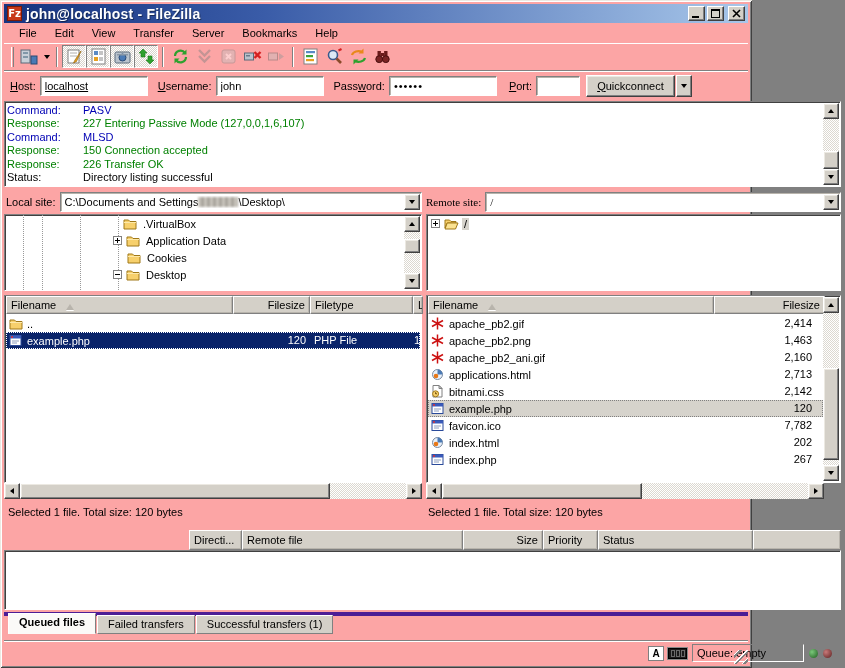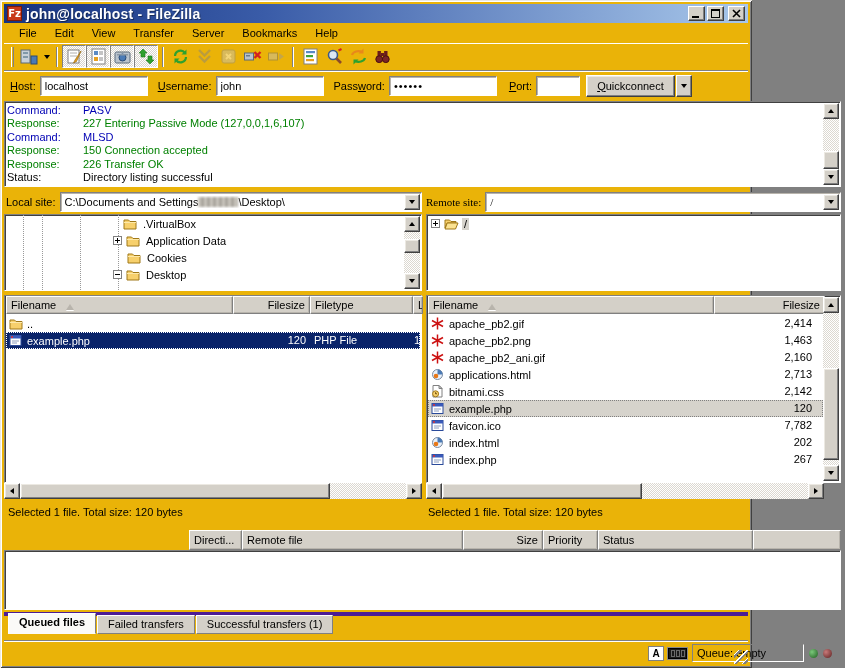--- a/index.html
+++ b/index.html
@@ -1,19 +1,19 @@
 <!DOCTYPE html>
 <html><head>
 <meta charset="utf-8">
 <style>
   * { margin:0; padding:0; box-sizing:border-box; }
   html,body { width:845px; height:668px; background:#808080; }
   body { font-family:"Liberation Sans","DejaVu Sans",sans-serif; font-size:11px; color:#000; }
 
-  .win { position:relative; width:752px; height:668px; background:#eab308;
+  .win { position:relative; width:752px; height:668px; background:#fca5a5;
          box-shadow: inset 1px 1px 0 #ece9e2, inset -1px -1px 0 #404040,
                      inset 2px 2px 0 #fff, inset -2px -2px 0 #808080; }
 
   
   .titlebar { position:absolute; left:4px; top:4px; right:4px; height:19px;
     background:linear-gradient(90deg,#16337f 0%,#3a5ca8 35%,#a8c7ea 100%);
     display:flex; align-items:center; padding:0 3px; }
   .appicon { width:15px; height:15px; background:#c8381a; color:#fff; font-weight:bold;
     font-size:10px; display:flex; align-items:center; justify-content:center;
     border:1px solid #7a1a08; margin-right:4px; font-family:"DejaVu Sans",sans-serif; }
@@ -305,21 +305,21 @@
           <rect x="11.1" y="4" width="3.4" height="7" fill="#6a1a1a"></rect>
         <rect x="8" y="6" width="3" height="3" fill="#6a1a1a"></rect>
         <circle cx="6.2" cy="12.2" r="3.4" fill="#7a2424" stroke="#4a0f0f"></circle>
         <circle cx="12.8" cy="12.2" r="3.4" fill="#7a2424" stroke="#4a0f0f"></circle>
       </svg>
     </div>
   </div>
 
   <div class="quickbar">
     <span class="qc-label"><span></span><u>H</u><span>ost:</span></span>
-    <input class="field" style="width: 108px;" value="localhost">
+    <input class="field" style="width: 108px; text-decoration: underline;" value="localhost">
     <span class="qc-label" style="margin-left:10px"><span></span><u>U</u><span>sername:</span></span>
     <input class="field" style="width: 108px;" value="john">
     <span class="qc-label" style="margin-left:10px"><span>Pass</span><u>w</u><span>ord:</span></span>
     <input class="field" style="width: 108px; letter-spacing: 1px;" value="••••••">
     <span class="qc-label" style="margin-left:12px"><span></span><u>P</u><span>ort:</span></span>
     <input class="field" style="width: 44px;" value="">
     <button class="qcbtn"><span></span><u>Q</u><span>uickconnect</span></button>
     <div class="qcdrop">
         <div class="tri-dn"></div>
       </div>

